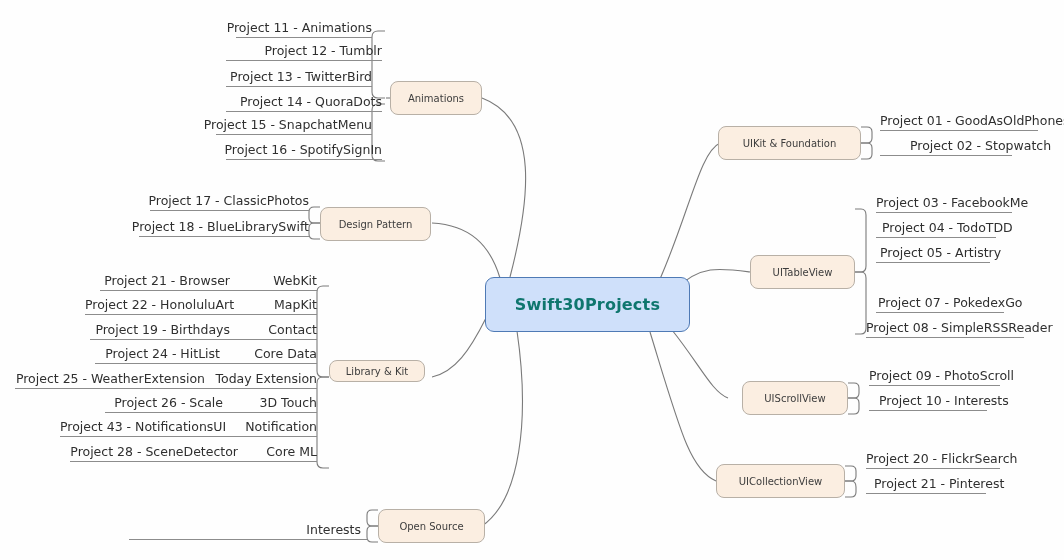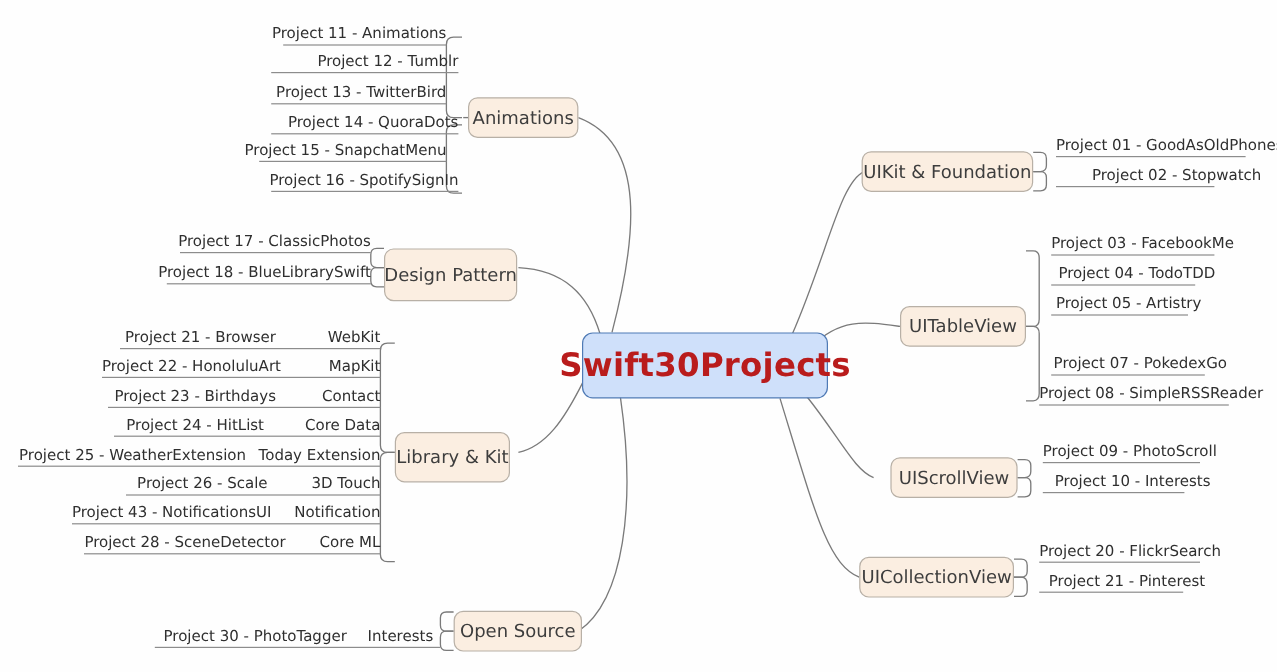--- a/index.html
+++ b/index.html
@@ -19,32 +19,32 @@
     box-sizing:border-box;
     display:flex;align-items:center;justify-content:center;
     white-space:nowrap;
   }
 
   
   .root{
     background:#cfe0fa;
     border:1.6px solid #4f7ab5;
     border-radius:9px;
-    font-size:27px;
+    font-size:16px;
     font-weight:bold;
-    color:#b91c1c;
+    color:#0f766e;
     letter-spacing:.2px;
   }
 
   
   .branch{
     background:#fbeee1;
     border:1.1px solid #b8b0a6;
     border-radius:8px;
-    font-size:15px;
+    font-size:10px;
     color:#3d3d3d;
   }
 
   
   .leaf{
     position:absolute;
     box-sizing:border-box;
     font-size:12.5px;
     color:#2f2f2f;
     white-space:nowrap;
@@ -129,43 +129,43 @@
   <div class="leaf left-side" style="left:226px;top:91px;width:156px;">
     <span class="lbl">Project 14 - QuoraDots</span>
   </div>
   <div class="leaf left-side" style="left:216px;top:114px;width:156px;">
     <span class="lbl">Project 15 - SnapchatMenu</span>
   </div>
   <div class="leaf left-side" style="left:226px;top:139px;width:156px;">
     <span class="lbl">Project 16 - SpotifySignIn</span>
   </div>
 
-  <div class="node branch" style="left:320px;top:207px;width:111px;height:44px;">
+  <div class="node branch" style="left:320px;top:207px;width:111px;height:34px;">
     <span>Design Pattern</span>
   </div>
   <div class="leaf left-side" style="left:150px;top:190px;width:159px;">
     <span class="lbl">Project 17 - ClassicPhotos</span>
   </div>
   <div class="leaf left-side" style="left:139px;top:216px;width:170px;">
     <span class="lbl">Project 18 - BlueLibrarySwift</span>
   </div>
 
-  <div class="node branch" style="left:329px;top:360px;width:96px;height:42px;">
+  <div class="node branch" style="left:329px;top:360px;width:96px;height:22px;">
     <span>Library &amp; Kit</span>
   </div>
   <div class="leaf two-col" style="left:100px;top:270px;width:217px;">
     <span class="lbl" style="width:130px;">Project 21 - Browser</span>
     <span class="tag" style="right:0;bottom:2px;">WebKit</span>
   </div>
   <div class="leaf two-col" style="left:85px;top:294px;width:232px;">
     <span class="lbl" style="width:148px;">Project 22 - HonoluluArt</span>
     <span class="tag" style="right:0;bottom:2px;">MapKit</span>
   </div>
   <div class="leaf two-col" style="left:90px;top:319px;width:227px;">
-    <span class="lbl" style="width:140px;">Project 23 - Birthdays</span>
+    <span class="lbl" style="width:140px;">Project 19 - Birthdays</span>
     <span class="tag" style="right:0;bottom:2px;">Contact</span>
   </div>
   <div class="leaf two-col" style="left:95px;top:343px;width:222px;">
     <span class="lbl" style="width:125px;">Project 24 - HitList</span>
     <span class="tag" style="right:0;bottom:2px;">Core Data</span>
   </div>
   <div class="leaf two-col" style="left:15px;top:368px;width:302px;">
     <span class="lbl" style="width:190px;">Project 25 - WeatherExtension</span>
     <span class="tag" style="right:0;bottom:2px;">Today Extension</span>
   </div>
@@ -179,21 +179,20 @@
   </div>
   <div class="leaf two-col" style="left:70px;top:441px;width:247px;">
     <span class="lbl" style="width:168px;">Project 28 - SceneDetector</span>
     <span class="tag" style="right:0;bottom:2px;">Core ML</span>
   </div>
 
   <div class="node branch" style="left:378px;top:509px;width:107px;height:34px;">
     <span>Open Source</span>
   </div>
   <div class="leaf two-col" style="left:129px;top:519px;width:238px;">
-    <span class="lbl" style="width:160px;">Project 30 - PhotoTagger</span>
     <span class="tag" style="right:6px;bottom:2px;">Interests</span>
   </div>
 
   <div class="node branch" style="left:718px;top:126px;width:143px;height:34px;">
     <span>UIKit &amp; Foundation</span>
   </div>
   <div class="leaf right-side" style="left:880px;top:110px;width:158px;">
     <span class="lbl">Project 01 - GoodAsOldPhones</span>
   </div>
   <div class="leaf right-side" style="left:880px;top:135px;width:132px;padding-left:30px;">

